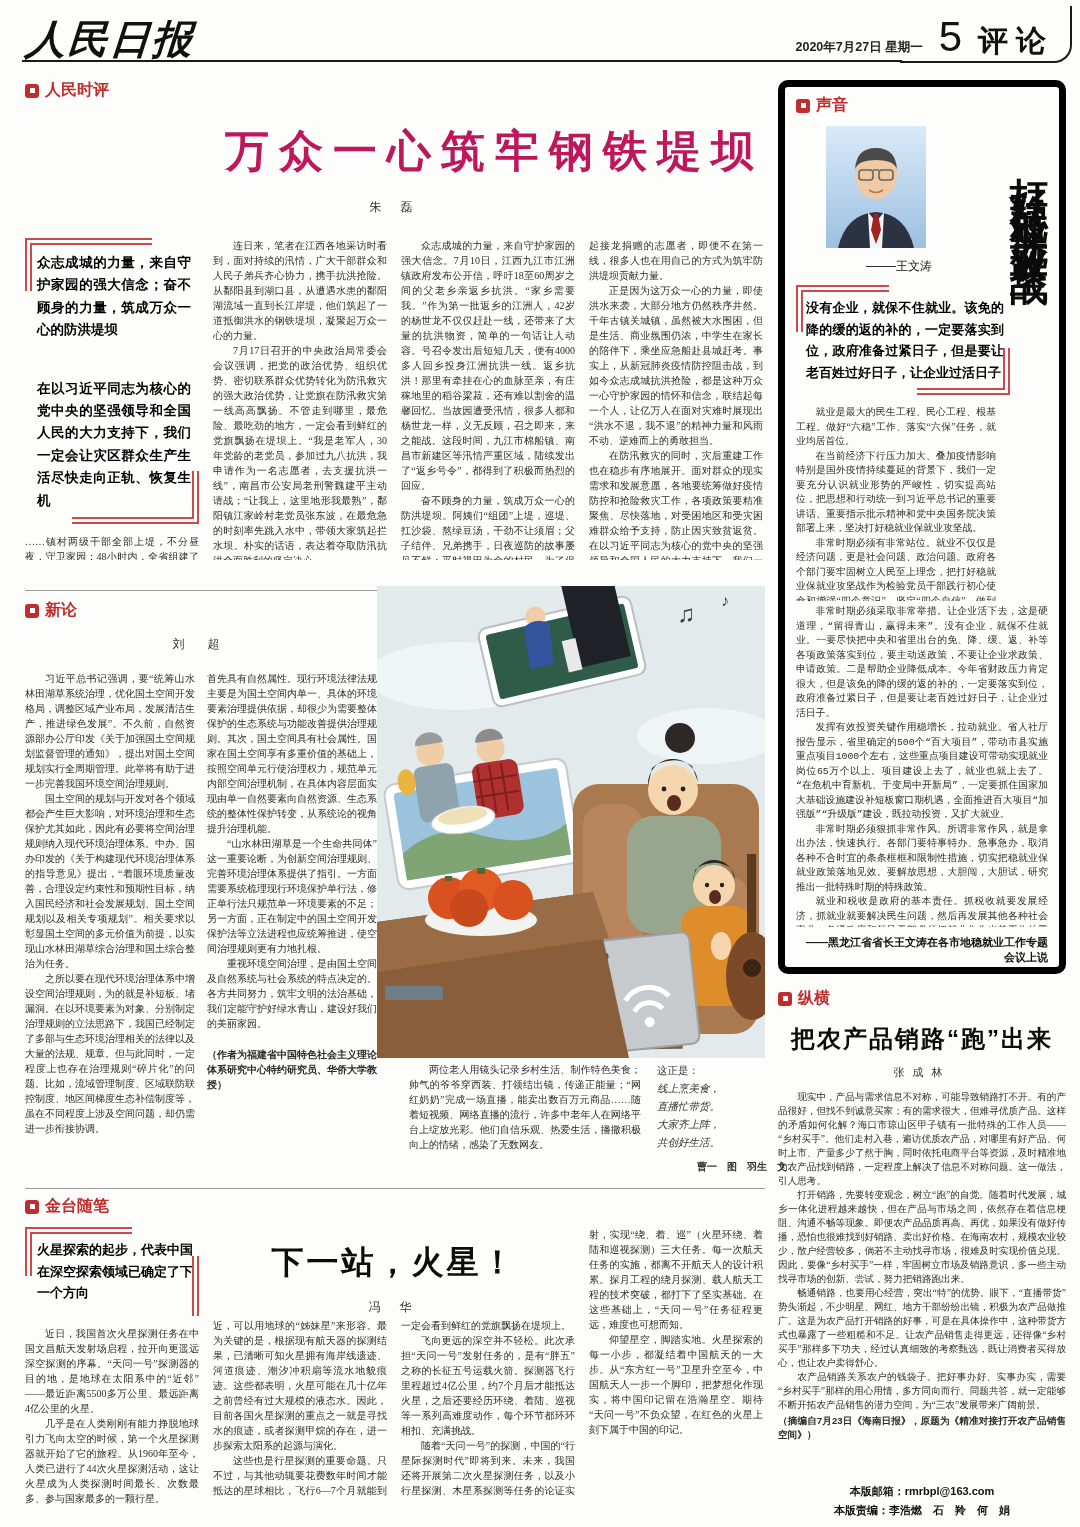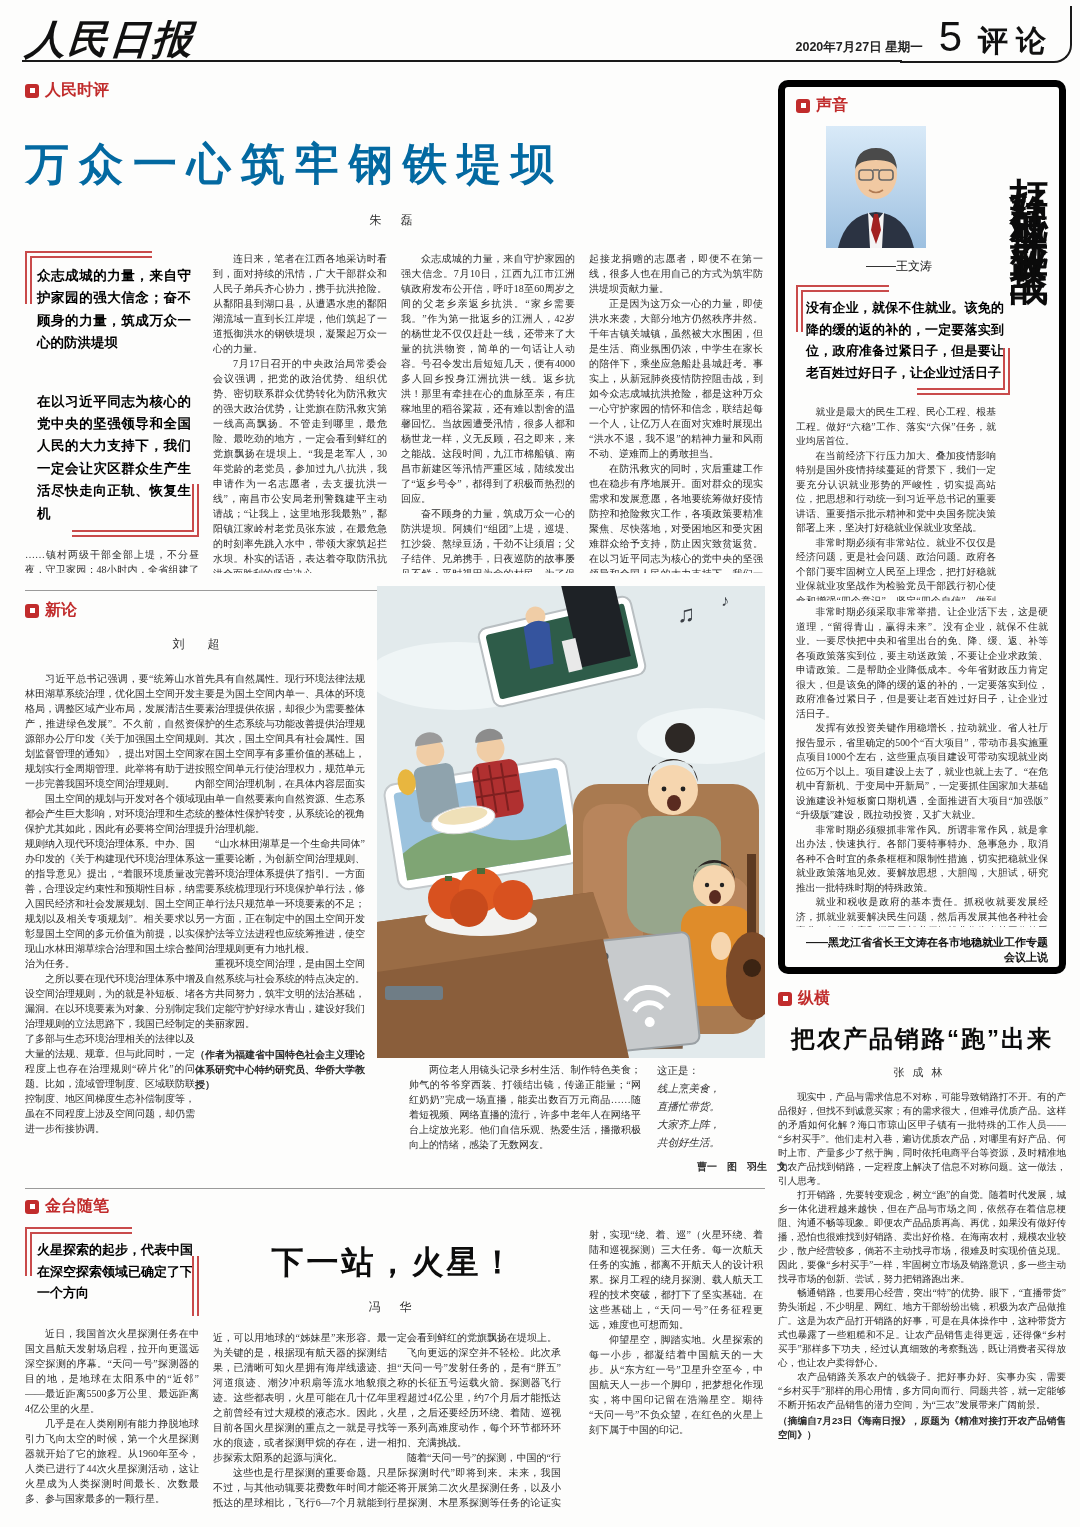--- a/index.html
+++ b/index.html
@@ -25,73 +25,73 @@
   .bold-p{font-weight:700;font-family:"Liberation Sans",sans-serif;margin-top:16px;}
   .byline{text-align:center;font-size:12px;letter-spacing:8px;color:#333;}
   .pullquote{position:relative;font-family:"Liberation Sans",sans-serif;font-weight:700;
              font-size:13.5px;line-height:1.66;color:#000000;text-align:justify;}
   .brk{position:absolute;border-color:#c94b4b;}
   .brk-tl{top:0;left:0;width:120px;height:46px;border-top:7px double #c94b4b;border-left:7px double #c94b4b;}
   .brk-br{bottom:0;right:0;width:120px;height:46px;border-bottom:7px double #c94b4b;border-right:7px double #c94b4b;}
   .hrule{position:absolute;left:25px;width:740px;border-top:1px solid #9a9a9a;}
   
   #shiping{position:absolute;left:25px;top:80px;width:740px;height:505px;}
-  #shiping .headline{margin-top:34px;text-align:left;font-weight:900;font-size:44px;letter-spacing:10px;color:#0369a1;}
+  #shiping .headline{margin-top:21px;text-align:right;font-weight:900;font-size:44px;letter-spacing:10px;color:#be185d;}
   #shiping .byline{margin-top:18px;}
   #shiping .cols{display:flex;gap:14px;margin-top:22px;}
   #shiping .col{width:174px;height:322px;overflow:hidden;}
   .q-block{position:relative;padding:14px 8px 12px 12px;margin-bottom:10px;}
   
   #xinlun{position:absolute;left:25px;top:600px;width:740px;height:580px;}
   #xinlun .left{position:absolute;left:0;top:22px;width:352px;}
   #xinlun .headline{text-align:center;font-weight:900;font-size:30px;letter-spacing:5px;color:#0c0c0c;}
   #xinlun .byline{margin-top:14px;letter-spacing:10px;}
-  #xinlun .cols{display:flex;margin-top:18px;}
+  #xinlun .cols{display:flex;gap:12px;margin-top:18px;}
   #xinlun .col{width:170px;height:472px;overflow:hidden;}
   #xinlun .art{position:absolute;left:352px;top:-14px;width:388px;height:472px;}
   #xinlun .cap-row{position:absolute;left:352px;top:462px;width:388px;display:flex;gap:16px;margin-left:32px;}
   #xinlun .cap{width:232px;height:112px;overflow:hidden;}
   #xinlun .poem{width:130px;font-size:10.5px;line-height:18px;color:#333;}
   #xinlun .poem .pl{font-style:italic;}
   #xinlun .poem .pc{margin-top:6px;font-weight:700;text-align:right;font-size:10px;}
   
   #voice{position:absolute;left:778px;top:80px;width:288px;height:894px;border:7px solid #000000;border-radius:10px;
          box-sizing:border-box;padding:8px 11px;overflow:hidden;}
   #voice .inner{position:relative;height:100%;}
   .v-headline{position:absolute;top:52px;right:0;height:470px;writing-mode:vertical-rl;text-orientation:upright;
               font-family:"Liberation Sans",sans-serif;font-weight:900;font-size:38px;letter-spacing:9px;color:#0b0b0b;line-height:1;}
   .photo-wrap{margin:10px 0 0 30px;width:100px;}
   .name-row{display:flex;align-items:center;margin:6px 0 0 70px;}
   .name-line{width:30px;border-top:1px solid #333;}
   .name-text{font-size:12px;color:#111;}
   #voice .q-block{width:198px;padding:12px 6px 12px 10px;margin-top:10px;font-size:13px;}
   #voice .brk-tl,#voice .brk-br{width:86px;height:40px;}
   #voice .narrow{margin-top:8px;width:200px;height:196px;overflow:hidden;}
-  #voice .wide{margin-top:4px;height:322px;overflow:hidden;}
+  #voice .wide{margin-top:4px;height:322px;overflow:hidden;font-family:Liberation Mono, monospace;}
   #voice .body-p{font-size:9.8px;line-height:14.5px;}
   .attrib{margin-top:8px;text-align:right;font-family:"Liberation Sans",sans-serif;font-weight:700;font-size:11px;color:#111;}
   .attrib-note{text-align:right;font-size:10px;margin-top:3px;color:#222;}
   
   #zongheng{position:absolute;left:778px;top:988px;width:288px;height:492px;overflow:hidden;}
   #zongheng .headline{margin-top:14px;text-align:center;font-weight:900;font-size:24px;letter-spacing:2px;color:#0c0c0c;}
   #zongheng .byline{margin-top:10px;margin-bottom:10px;letter-spacing:8px;font-size:11px;}
   #zongheng .body-p{font-size:9.6px;line-height:14px;}
   #zongheng .src{margin-top:2px;}
   
   #jintai{position:absolute;left:25px;top:1196px;width:740px;height:325px;}
   #jintai .cols{display:flex;gap:14px;margin-top:10px;}
   #jintai .c1{width:174px;}
   #jintai .c1 .q-block{padding:12px 6px 12px 12px;font-size:13px;}
   #jintai .c1 .brk-tl{width:100px;height:42px;}
   #jintai .c1 .brk-br{width:60px;height:60px;border-bottom:none;}
   #jintai .c1 .txt{height:180px;overflow:hidden;margin-top:8px;}
   #jintai .mid{width:362px;}
   #jintai .headline{text-align:center;font-weight:900;font-size:32px;letter-spacing:3px;color:#0c0c0c;margin-top:14px;}
   #jintai .byline{margin-top:14px;}
-  #jintai .midcols{display:flex;margin-top:14px;}
+  #jintai .midcols{display:flex;gap:14px;margin-top:2px;}
   #jintai .midcol{width:174px;height:180px;overflow:hidden;}
   #jintai .c4{width:174px;height:300px;overflow:hidden;}
   
   #page-footer{position:absolute;left:778px;top:1482px;width:288px;text-align:center;
                font-family:"Liberation Sans",sans-serif;font-weight:700;font-size:11px;line-height:19px;color:#111;}
 </style>
 </head>
 <body>
 
 <div id="page">
@@ -376,14 +376,18 @@
           </div>
         </div>
       </div>
       <div class="c4">
         <p class="body-p cont">射，实现“绕、着、巡”（火星环绕、着陆和巡视探测）三大任务。每一次航天任务的实施，都离不开航天人的设计积累。探月工程的绕月探测、载人航天工程的技术突破，都打下了坚实基础。在这些基础上，“天问一号”任务征程更远，难度也可想而知。</p>
         <p class="body-p">仰望星空，脚踏实地。火星探索的每一小步，都凝结着中国航天的一大步。从“东方红一号”卫星升空至今，中国航天人一步一个脚印，把梦想化作现实，将中国印记留在浩瀚星空。期待“天问一号”不负众望，在红色的火星上刻下属于中国的印记。</p>
       </div>
     </div>
   </div>
 
+  <div id="page-footer">
+    <div>本版邮箱：rmrbpl@163.com</div>
+    <div>本版责编：李浩燃　石　羚　何　娟</div>
+  </div>
 
 </div>
 
 </body></html>

